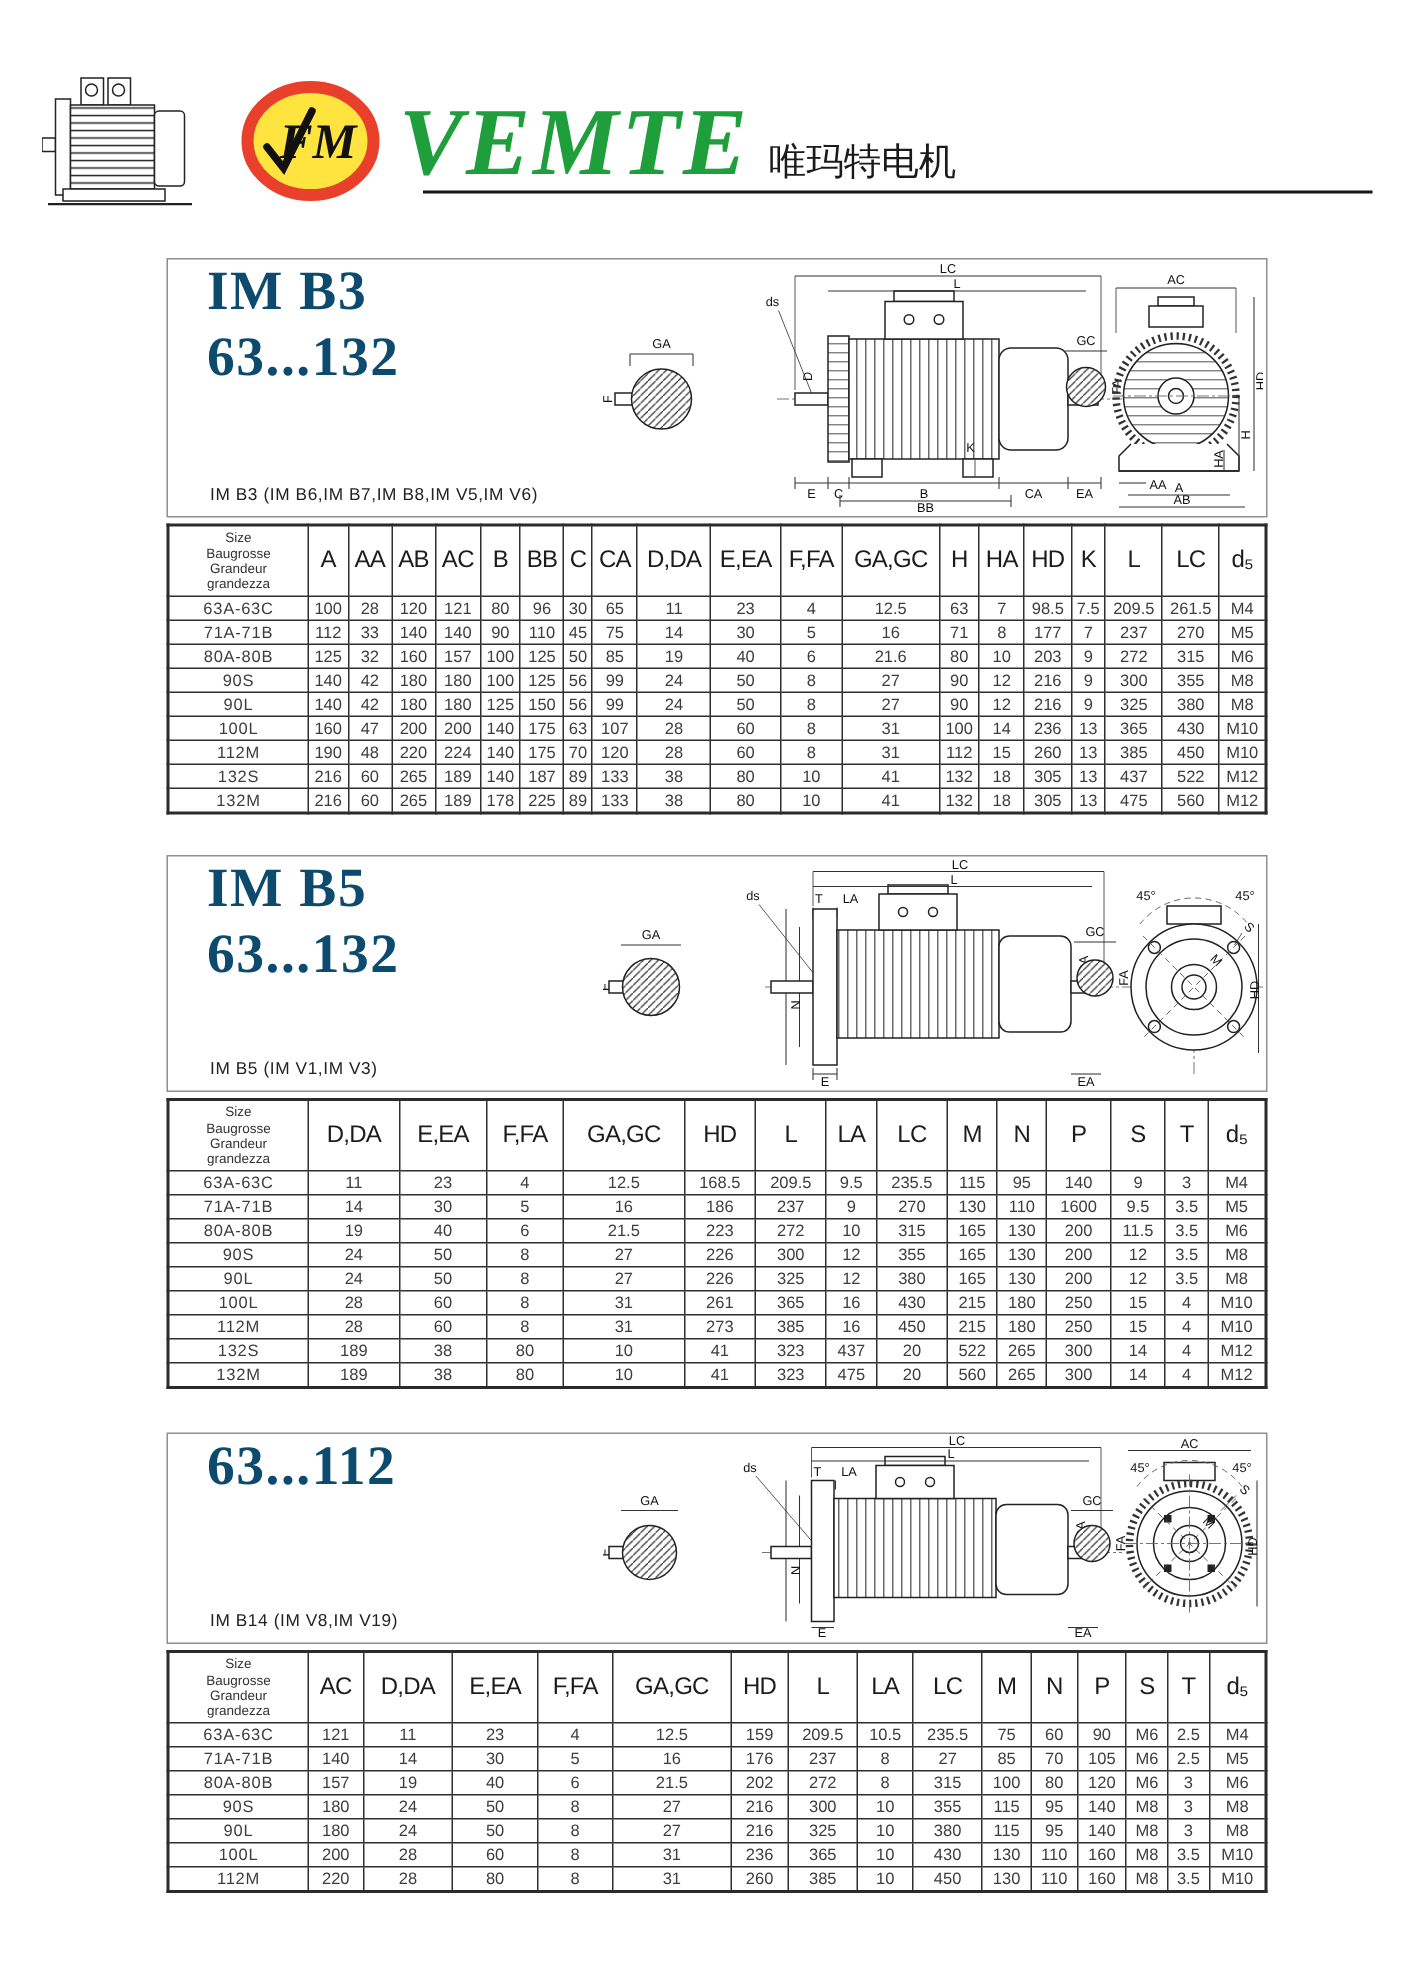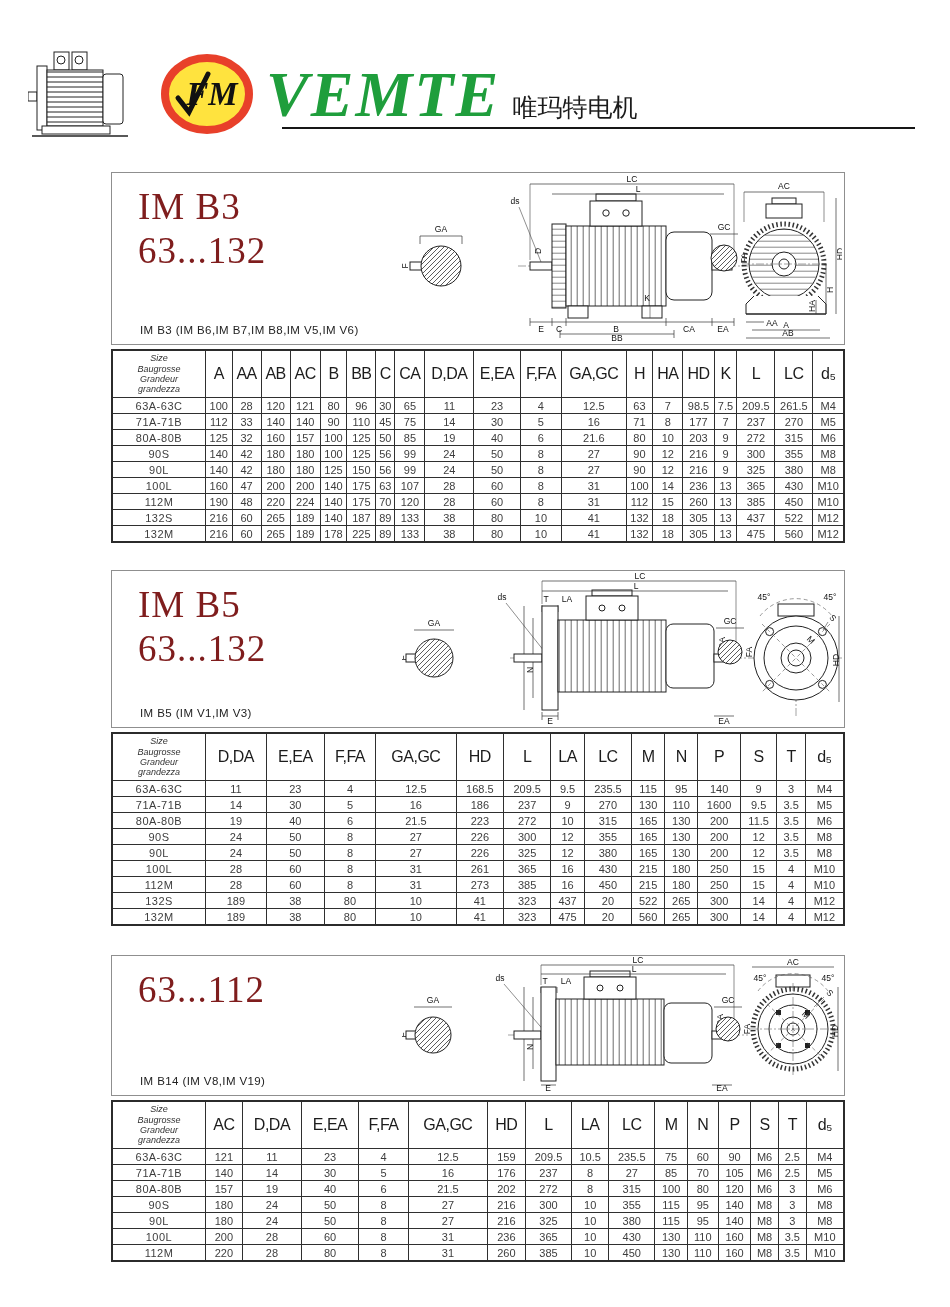--- a/index.html
+++ b/index.html
@@ -10,31 +10,31 @@
   #motor-icon{position:absolute;left:28px;top:46px;}
   #logo{position:absolute;left:160px;top:54px;}
   #brand{position:absolute;left:266px;top:58px;white-space:nowrap;}
   #brand .en{font-family:"Liberation Serif",serif;font-style:italic;font-weight:bold;
              font-size:64px;color:#1f9e3c;letter-spacing:2px;}
   #brand .cn{font-size:25px;color:#1a1a1a;margin-left:8px;}
   #rule{position:absolute;left:282px;top:127px;width:633px;border-top:2px solid #161616;}
   
   .col{position:absolute;left:111px;width:734px;}
   .box{position:relative;border:1px solid #8f8f8f;background:#fff;box-sizing:border-box;}
-  .sec-title{position:absolute;left:26px;top:12px;font-family:"Liberation Serif",serif;
-             font-weight:normal;font-size:37px;line-height:1.18;letter-spacing:1px;color:#7f1d1d;}
+  .sec-title{position:absolute;left:26px;top:0;font-family:"Liberation Serif",serif;
+             font-weight:bold;font-size:37px;line-height:1.18;letter-spacing:1px;color:#0c4a6e;}
   .sec-cap{position:absolute;left:28px;bottom:8px;font-size:11.5px;color:#222;letter-spacing:.4px;}
   .draw{position:absolute;right:2px;top:1px;}
   
   table.dims{border-collapse:collapse;width:734px;table-layout:auto;margin-top:4px;
              border:2px solid #2b2b2b;}
   table.dims th,table.dims td{border:1px solid #2f2f2f;text-align:center;padding:0 1px;}
   table.dims thead th{font-size:16px;font-weight:normal;letter-spacing:-.5px;height:46px;
                       color:#1c1c1c;white-space:nowrap;}
-  table.dims thead th.size-h{font-size:9px;line-height:1.15;letter-spacing:0;width:90px;color:#333;font-style:italic;}
+  table.dims thead th.size-h{font-size:9px;line-height:1.15;letter-spacing:0;width:90px;color:#333;}
   table.dims tbody td{font-size:11px;height:15px;color:#3d3d3d;white-space:nowrap;}
   table.dims tbody td.size-c{letter-spacing:.5px;}
   
   svg .art{fill:#fff;stroke:#222;stroke-width:1;}
   svg .thin{fill:none;stroke:#444;stroke-width:.6;}
   svg .dim{stroke:#333;stroke-width:.7;}
   svg .cl{stroke:#666;stroke-width:.6;stroke-dasharray:8 2 2 2;}
   svg .dl{font-family:"Liberation Sans",sans-serif;font-size:8.5px;fill:#111;text-anchor:middle;}
   svg .fin-ring{fill:none;stroke:#333;stroke-width:5;stroke-dasharray:1.5 2.6;}
   svg .dash{fill:none;stroke:#555;stroke-width:.6;stroke-dasharray:4 3;}

